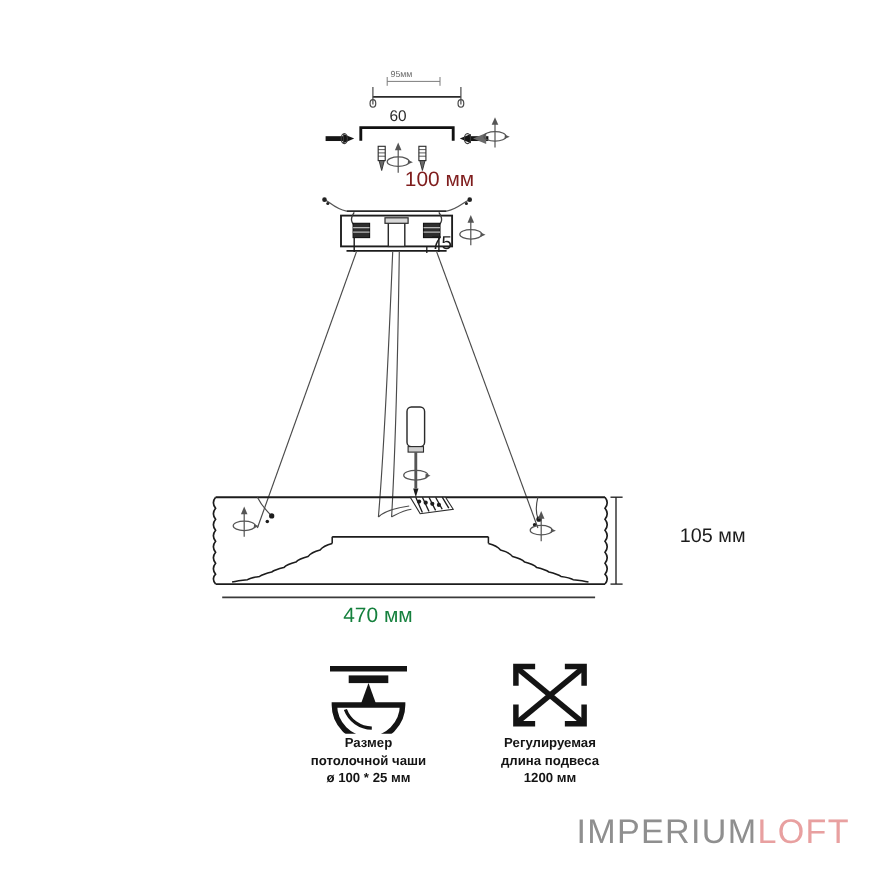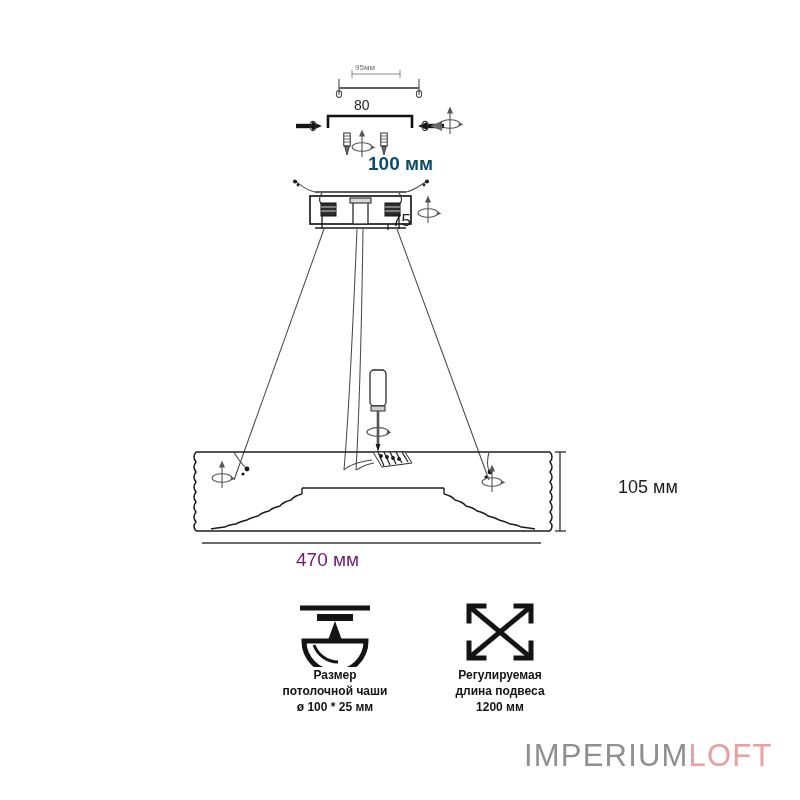--- a/index.html
+++ b/index.html
@@ -46,41 +46,41 @@
   .dim-60 {
     left: 354px;
     top: 98px;
     font-size: 14px;
     color: #2a2a2a;
   }
   .dim-100 {
     left: 368px;
     top: 154px;
     font-size: 19px;
-    font-weight: 700;
-    color: #0c4a6e;
+    font-weight: 400;
+    color: #7f1d1d;
   }
   .dim-75 {
     left: 392px;
     top: 212px;
     font-size: 17px;
     color: #1c1c1c;
   }
   .dim-105 {
     left: 582px;
     top: 478px;
     font-size: 18px;
     color: #1c1c1c;
     margin-left: 36px;
   }
   .dim-470 {
-    left: 296px;
+    left: 312px;
     top: 550px;
     font-size: 19px;
-    color: #701a75;
+    color: #15803d;
     text-align: center;
   }
 
   
   .feature {
     position: absolute;
     text-align: center;
     color: #141414;
   }
   .feature-caption {
@@ -320,21 +320,21 @@
       <line x1="202" y1="543" x2="541" y2="543"></line>
     </g>
 
     <g stroke="#1c1c1c" stroke-width="1.2">
       <line x1="388" y1="224" x2="388" y2="230"></line>
     </g>
   </svg>
 
   <div class="dim dim-95">95мм</div>
 
-  <div class="dim dim-60">80</div>
+  <div class="dim dim-60">60</div>
 
   <div class="dim dim-100">100 мм</div>
 
   <div class="dim dim-75">75</div>
 
   <div class="dim dim-105">105 мм</div>
 
   <div class="dim dim-470">470 мм</div>
 
   <div class="feature" id="feature-cup">

